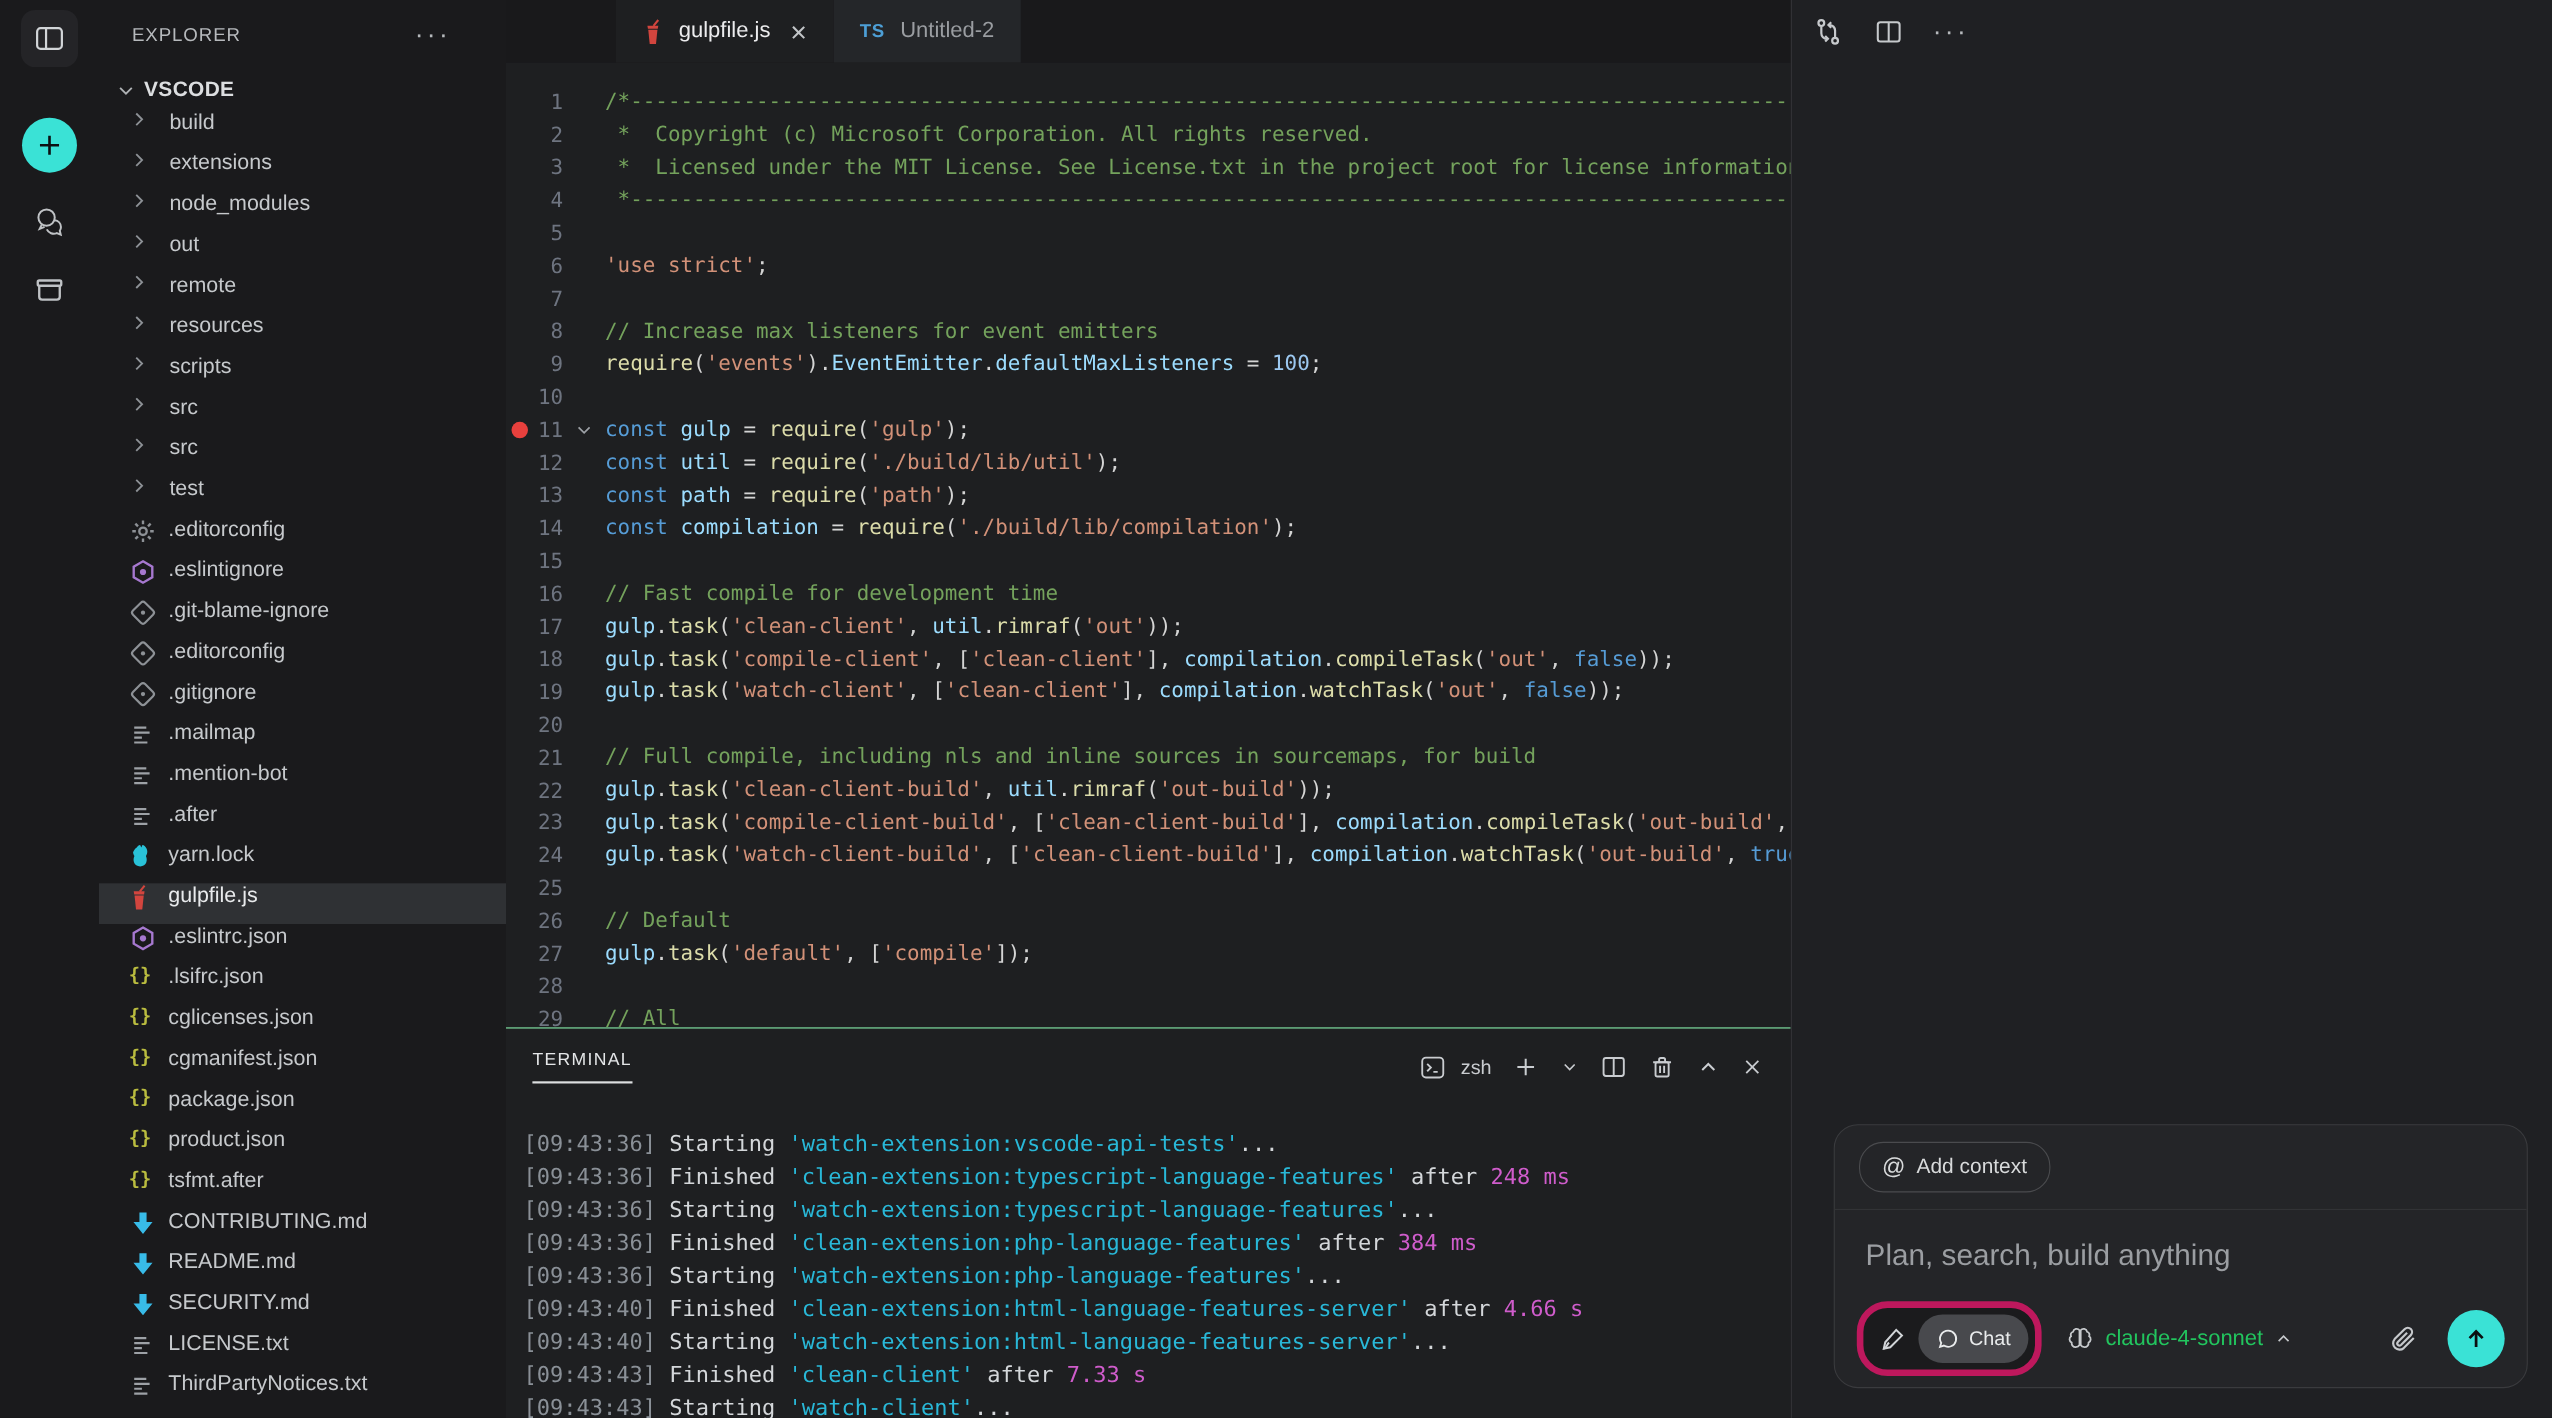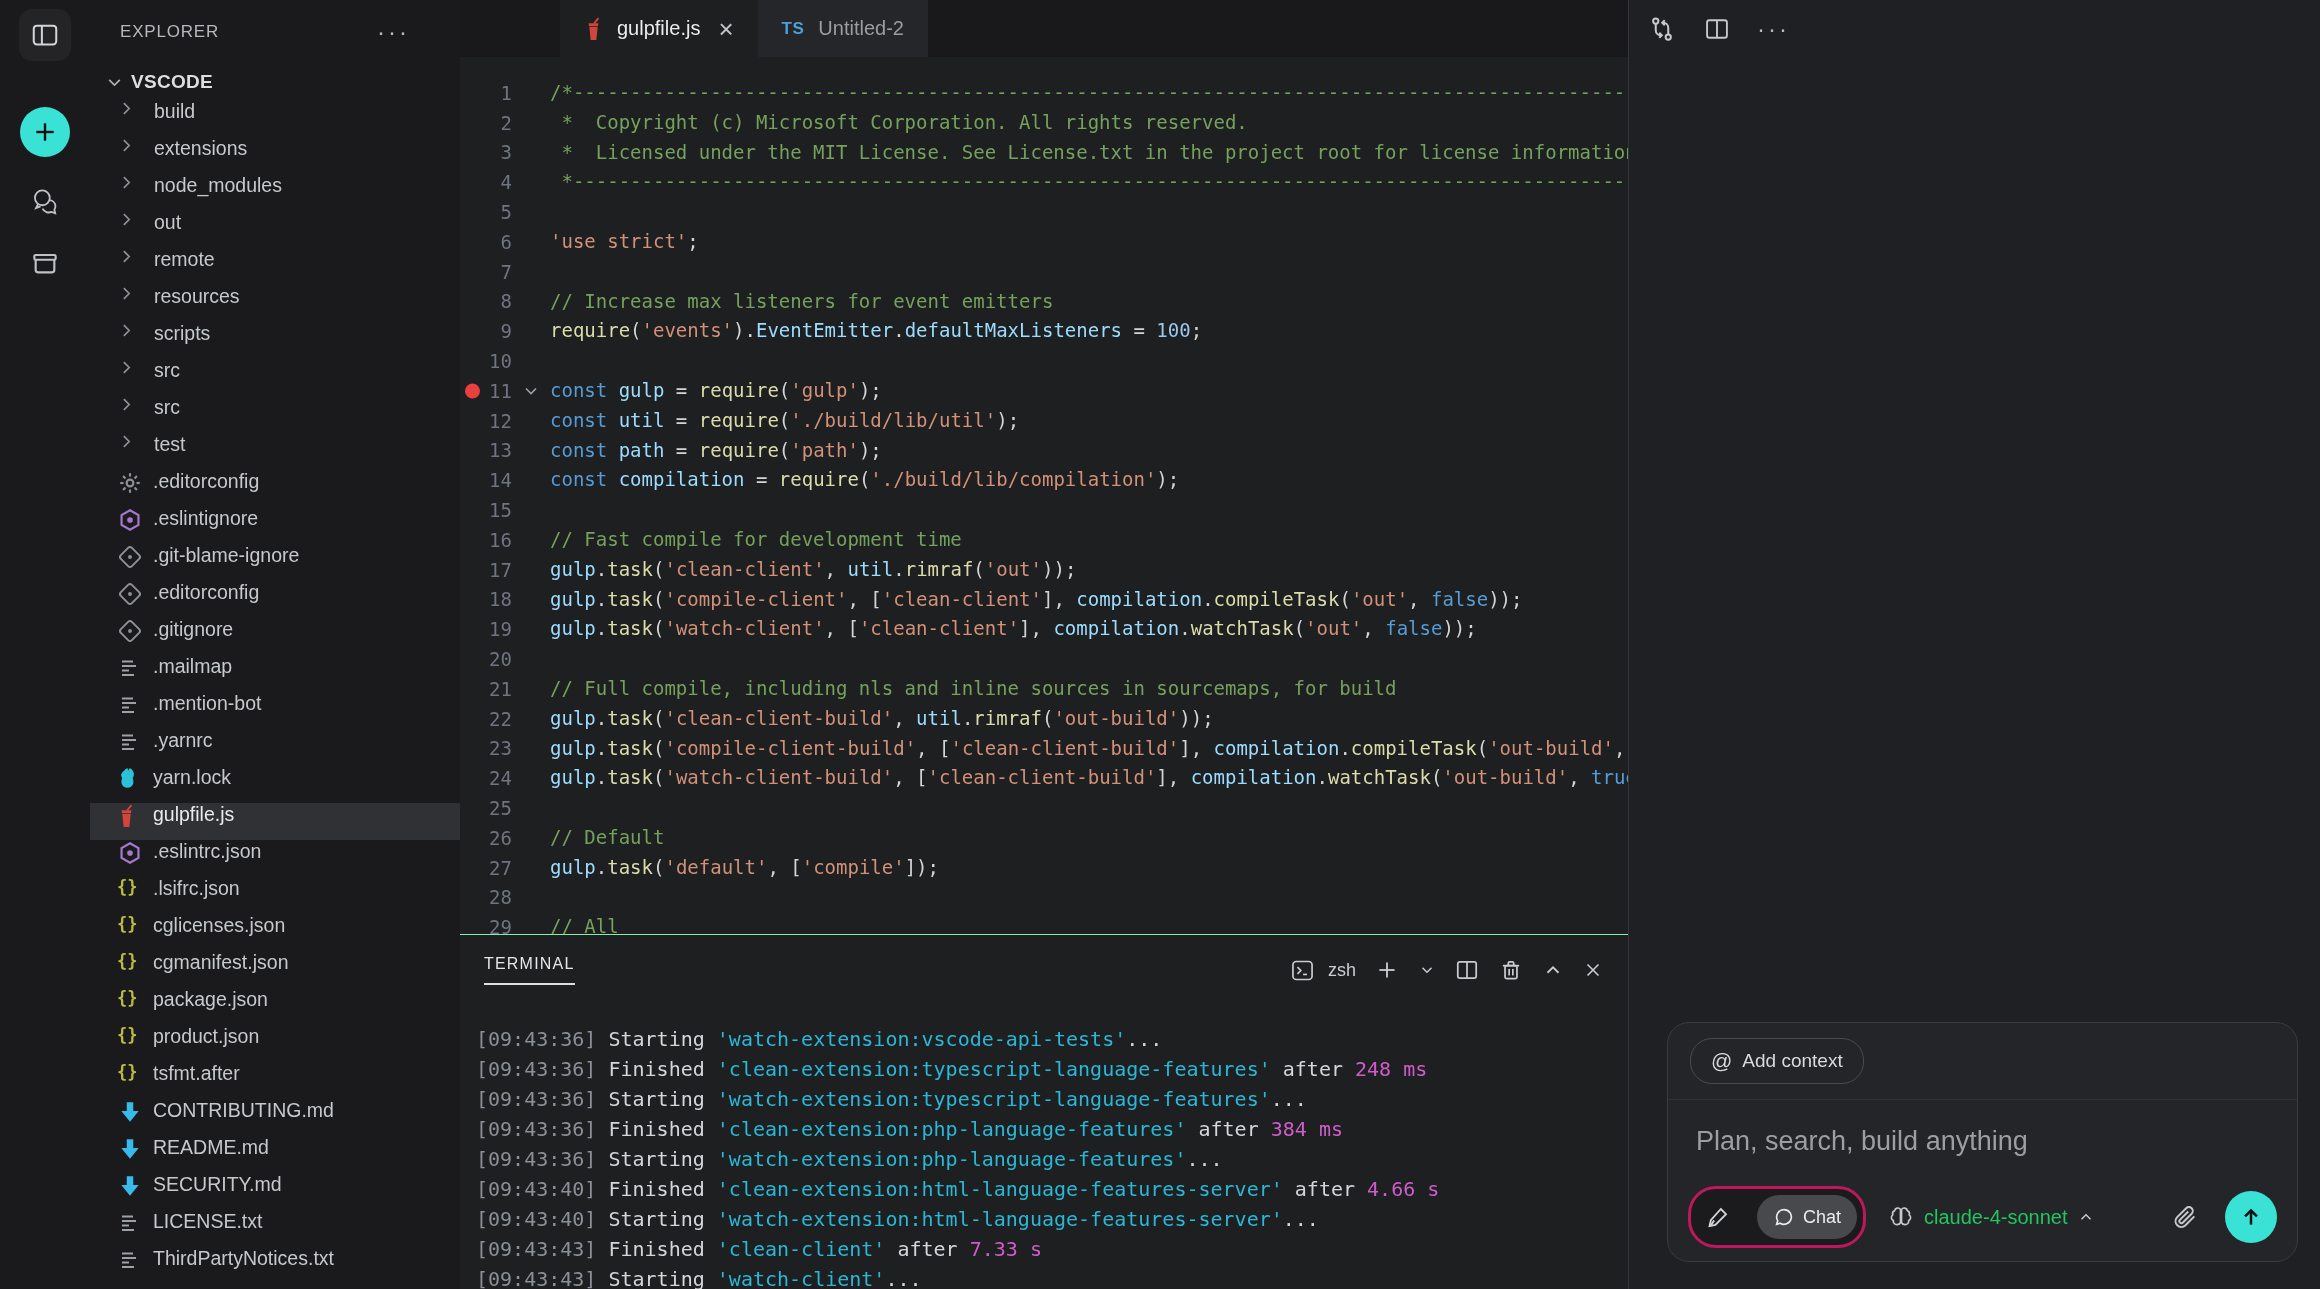--- a/index.html
+++ b/index.html
@@ -63,21 +63,21 @@
   
   #chat-box{position:absolute;left:38px;right:22px;bottom:27px;height:240px;background:#242528;
     border:1px solid #3a3b3e;border-radius:22px;box-sizing:border-box;}
   #chat-top{height:76px;display:flex;align-items:center;padding:0 22px;border-bottom:1px solid #323336;}
   #add-context{display:flex;align-items:center;gap:10px;height:44px;padding:0 20px;border:1.5px solid #4a4b4e;
     border-radius:22px;color:#d8dadb;font-size:19px;}
   .at-glyph{font-size:21px;color:#d8dadb;}
   #chat-input{padding:26px 28px 0 28px;font-size:27px;color:#9b9ea2;}
   #chat-bottom{position:absolute;left:0;right:0;bottom:0;height:88px;display:flex;align-items:center;padding:0 20px;}
   #mode-toggle{display:flex;align-items:center;height:56px;border-radius:28px;background:#1b1b1d;
-    border:3px solid #be185d;padding:0 6px 0 14px;gap:26px;}
+    border:6px solid #be185d;padding:0 6px 0 14px;gap:10px;}
   #chat-chip{display:flex;align-items:center;gap:8px;height:44px;padding:0 16px;border-radius:22px;background:#48494d;}
   #chat-chip span.lbl{color:#e9ebec;font-size:18px;}
   #model-select{display:flex;align-items:center;gap:10px;margin-left:22px;color:#22c55e;font-size:20px;}
   #send-btn{margin-left:auto;width:52px;height:52px;border-radius:50%;background:#3ae2d6;
     display:flex;align-items:center;justify-content:center;}
   #chat-bottom .right-group{margin-left:auto;display:flex;align-items:center;gap:26px;}
 </style>
 </head>
 <body>
 
@@ -287,21 +287,21 @@
       </div>
       <div class="tree-row">
         <span class="ico fico">
           <svg width="24" height="24" viewBox="0 0 24 24" stroke="#9da1a6" stroke-width="2">
             <line x1="5" y1="6.5" x2="16" y2="6.5"></line>
             <line x1="5" y1="11" x2="19" y2="11"></line>
             <line x1="5" y1="15.5" x2="12" y2="15.5"></line>
             <line x1="5" y1="20" x2="17" y2="20"></line>
           </svg>
         </span>
-        <span class="tree-label">.yarnrc</span>
+        <span class="tree-label">.after</span>
       </div>
       <div class="tree-row">
         <span class="ico fico">
           <svg width="25" height="25" viewBox="0 0 24 24">
             <path d="M7 4.2c1.4-1.8 3-2 3-2l1 2 1-2s1.6.2 3 2c.8 1 1.4 2.6 1.2 4.2-.1 1.3-.6 2.3-1.2 3.3.8 1.6 1 3.5.4 5.5-.7 2.3-2.8 3.6-5.4 3.6s-4.7-1.3-5.4-3.6c-.6-2-.4-3.9.4-5.5-.6-1-1.1-2-1.2-3.3C4.6 6.8 5.2 5.2 7 4.2Z" fill="#29c2d8"></path>
           </svg>
         </span>
         <span class="tree-label">yarn.lock</span>
       </div>
       <div class="tree-row selected">

